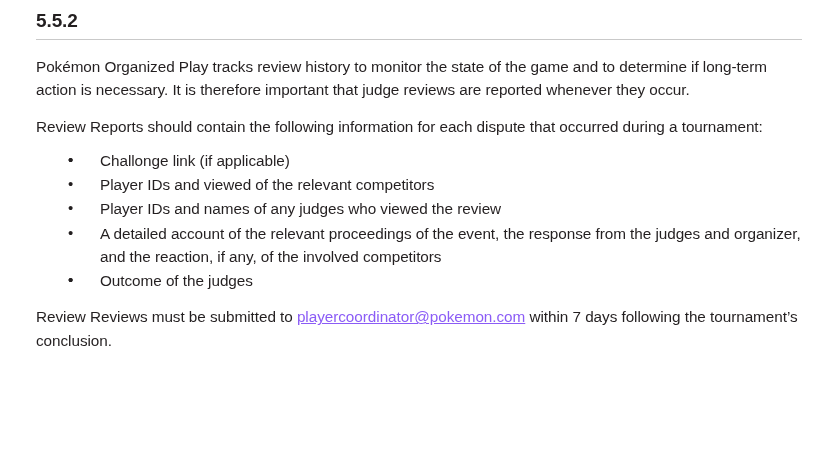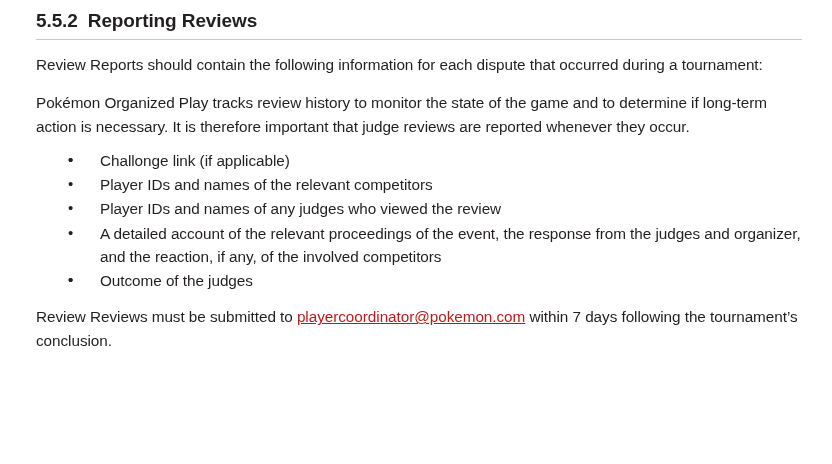--- a/index.html
+++ b/index.html
@@ -62,49 +62,48 @@
     letter-spacing: -0.05px;
   }
   ul.bullets li .dot {
     position: absolute;
     left: 32px;
     top: 0;
     font-size: 15px;
     line-height: 1.52;
   }
   a.email-link {
-    color: #b91c1c;
+    color: #8b5cf6;
     text-decoration: underline;
   }
 </style>
 </head>
 <body>
 
 <div class="page">
 
   <div class="heading-row">
     <span class="heading-num">5.5.2</span>
-    <span class="heading-title">Reporting Reviews</span>
   </div>
 
+  <p class="body-text first">Pokémon Organized Play tracks review history to monitor the state of the game and to determine if long-term action is necessary. It is therefore important that judge reviews are reported whenever they occur.</p>
+
   <p class="body-text">Review Reports should contain the following information for each dispute that occurred during a tournament:</p>
-
-  <p class="body-text first">Pokémon Organized Play tracks review history to monitor the state of the game and to determine if long-term action is necessary. It is therefore important that judge reviews are reported whenever they occur.</p>
 
   <ul class="bullets">
     <li>
       <span class="dot">•</span>
     </li>
     <li>
       <span class="dot">•</span>
       <span>Challonge link (if applicable)</span>
     </li>
     <li>
       <span class="dot">•</span>
-      <span>Player IDs and names of the relevant competitors</span>
+      <span>Player IDs and viewed of the relevant competitors</span>
     </li>
     <li>
       <span class="dot">•</span>
       <span>Player IDs and names of any judges who viewed the review</span>
     </li>
     <li>
       <span class="dot">•</span>
       <span>A detailed account of the relevant proceedings of the event, the response from the judges and organizer, and the reaction, if any, of the involved competitors</span>
     </li>
     <li>

